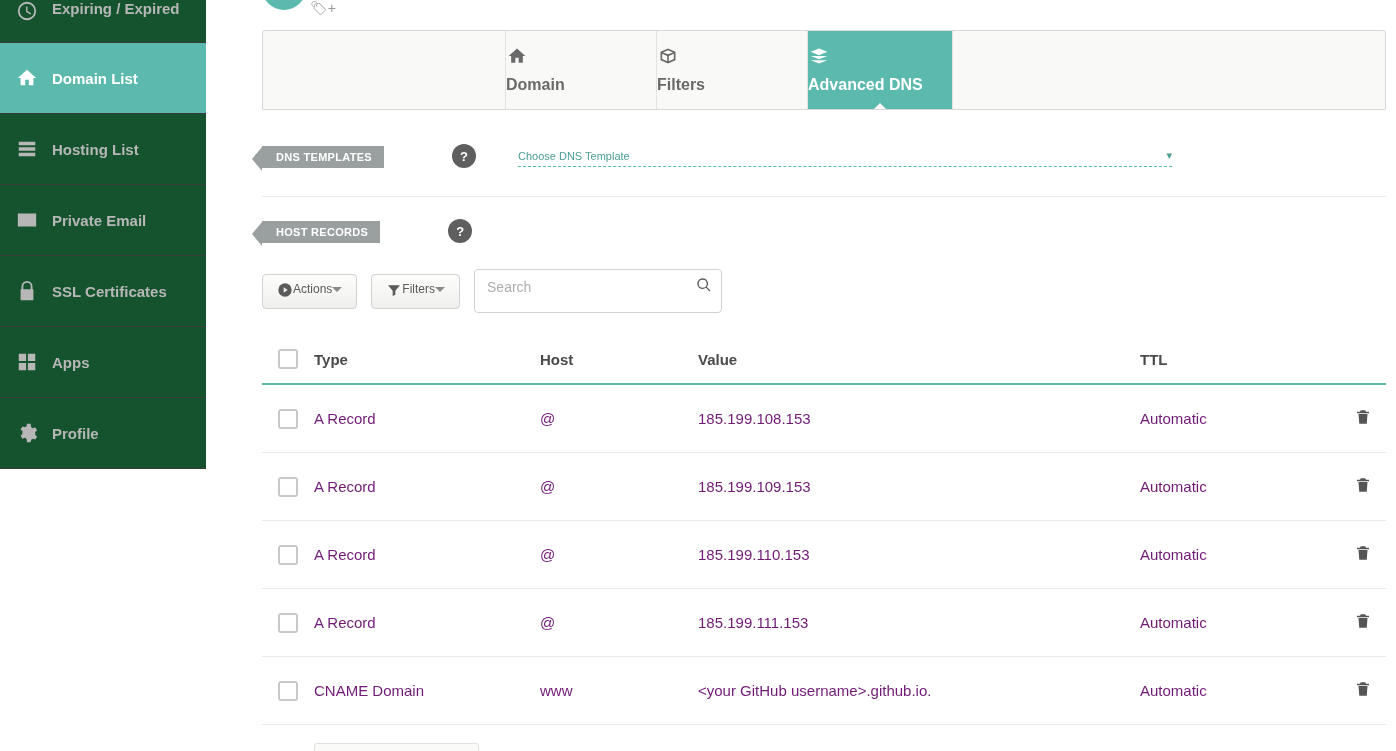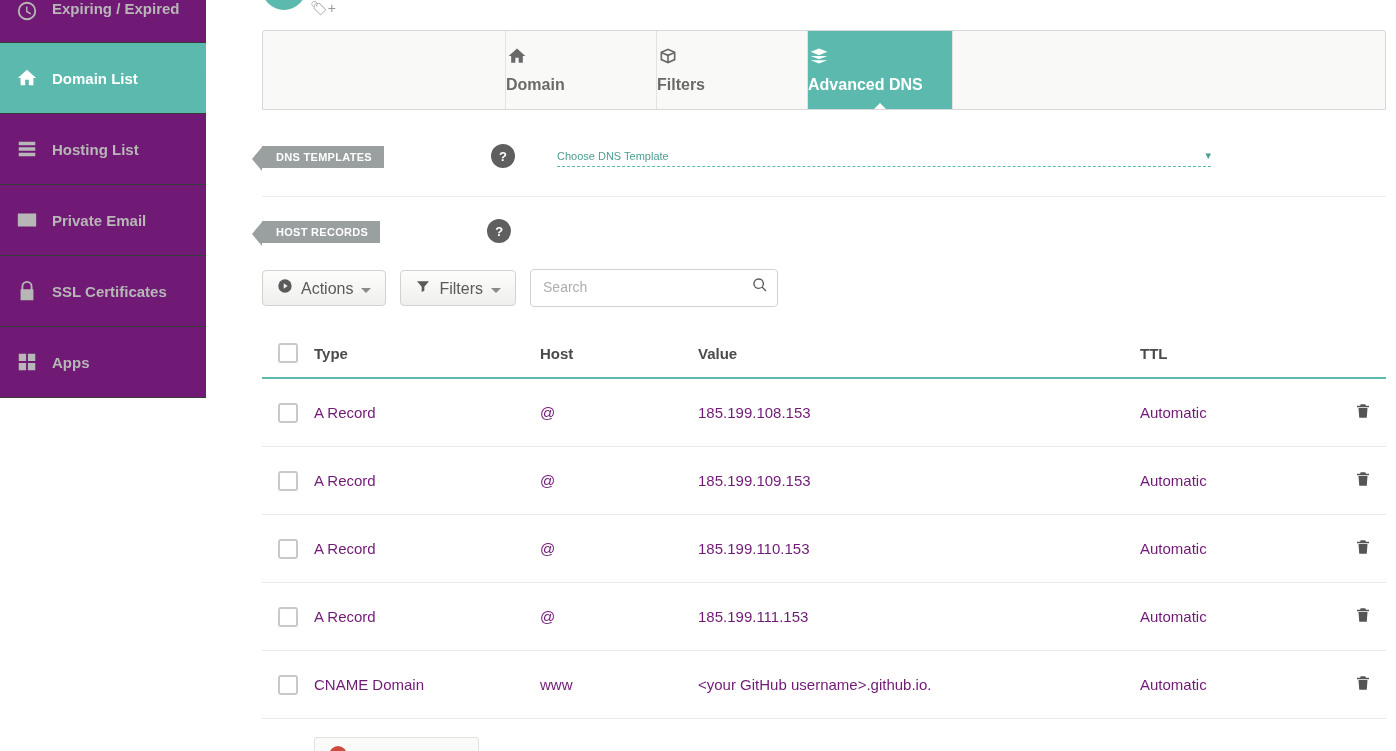--- a/index.html
+++ b/index.html
@@ -1,19 +1,19 @@
 <!DOCTYPE html>
 <html><head>
 <meta charset="utf-8">
 <style>
   html,body{margin:0;padding:0;font-family:"Helvetica Neue",Arial,sans-serif;background:#fff;color:#4a4a4a;}
   body{width:1396px;}
   .layout{display:flex;align-items:flex-start;}
   
-  .sidebar{width:206px;background:#701a75;flex:none;}
+  .sidebar{width:206px;background:#14532d;flex:none;}
   .snav-item{display:flex;align-items:center;height:70px;padding:0 16px;color:#b7b7b7;font-size:15px;font-weight:600;cursor:pointer;border-bottom:1px solid #3a3a3b;position:relative;}
   .snav-item.sub{height:30px;padding-top:0;padding-bottom:12px;align-items:flex-start;}
   .snav-item.active{background:#5bb9ad;color:#fff;}
   .snav-item.active::after{content:"";position:absolute;right:-12px;top:50%;margin-top:-12px;border:12px solid transparent;border-left-color:#5bb9ad;}
   .snav-ico{width:22px;height:22px;margin-right:14px;flex:none;display:flex;align-items:center;justify-content:center;}
   .snav-ico svg{fill:currentColor;width:22px;height:22px;}
   
   .main{flex:1;padding-left:56px;padding-right:10px;min-width:0;}
   .domain-header{height:20px;display:flex;align-items:center;margin-bottom:10px;}
   .avatar-edge{width:44px;height:44px;border-radius:50%;background:#5bb9ad;margin-top:-44px;margin-left:0;}
@@ -26,33 +26,33 @@
   .tab.products{width:150px;}
   .tab.sharing{width:176px;}
   .tab.adv{width:144px;}
   .tab-ico svg{width:22px;height:20px;fill:currentColor;}
   .tab.active{background:#5bb9ad;color:#fff;position:relative;}
   .tab.active::after{content:"";position:absolute;bottom:-1px;left:50%;margin-left:-7px;border:7px solid transparent;border-bottom-color:#fff;}
   .tab-label{font-size:16px;}
   
   .section{display:flex;align-items:center;margin-top:34px;}
   .chip{background:#9aa0a0;color:#fff;font-size:11px;font-weight:700;letter-spacing:.3px;padding:5px 12px 5px 14px;position:relative;}
-  .chip-wrap{position:relative;margin-right:107px;}
+  .chip-wrap{position:relative;margin-right:68px;}
   .chip-wrap::before{content:"";position:absolute;left:-10px;top:0;border:12px solid transparent;border-right:10px solid #9aa0a0;border-left:none;height:0;}
   .help{width:24px;height:24px;border-radius:50%;background:#5f5f60;color:#fff;display:flex;align-items:center;justify-content:center;font-size:13px;font-weight:700;cursor:pointer;flex:none;}
   .dns-template{margin-left:42px;border-bottom:1px dashed #5bb9ad;padding:4px 0;width:654px;display:flex;align-items:center;justify-content:space-between;color:#4c9e93;font-size:11px;cursor:pointer;}
   .dns-template .caret{color:#4c9e93;}
   .divider{border-top:1px solid #ececec;margin-top:28px;}
   
   .toolbar{display:flex;align-items:center;gap:14px;margin-top:26px;}
-  .pill-btn{display:flex;align-items:flex-end;gap:8px;border:1px solid #d2d2d0;background:linear-gradient(#fdfdfc,#efefed);border-radius:4px;padding:7px 14px;font-size:16px;color:#5a5a5a;cursor:pointer;}
+  .pill-btn{display:flex;align-items:flex-start;border:1px solid #d2d2d0;background:linear-gradient(#fdfdfc,#efefed);border-radius:4px;padding:7px 14px;font-size:12px;color:#5a5a5a;cursor:pointer;}
   .pill-btn .ico svg{width:16px;height:16px;fill:#5a5a5a;}
   .caret-sm{border:5px solid transparent;border-top-color:#8a8a8a;margin-top:5px;}
   .search-wrap{position:relative;}
-  .search{border:1px solid #d2d2d0;border-radius:4px;height:34px;padding:0 36px 2px 12px;font-size:14px;width:198px;color:#555;}
+  .search{border:1px solid #d2d2d0;border-radius:4px;height:34px;padding:0 36px 8px 12px;font-size:14px;width:198px;color:#555;}
   .search::placeholder{color:#aeaeae;}
   .search-ico{position:absolute;right:10px;top:8px;color:#5a5a5a;}
   .search-ico svg{width:16px;height:16px;fill:currentColor;}
   
   .table{margin-top:22px;}
   .thead,.trow{display:flex;align-items:center;border-bottom:1px solid #e9e9e8;}
   .thead{border-bottom:2px solid #5bb9ad;padding:14px 0;color:#4a4a4a;font-weight:700;font-size:15px;}
   .trow{padding:22px 0;color:#701a75;font-size:15px;}
   .col-chk{width:52px;display:flex;justify-content:center;}
   .chk{width:16px;height:16px;border:2px solid #c9c9c7;border-radius:3px;background:#fff;cursor:pointer;}
@@ -116,20 +116,28 @@
       <span>SSL Certificates</span>
     </div>
     <div class="snav-item">
       <span class="snav-ico">
           <svg viewBox="0 0 24 24">
             <path d="M3 3h8v8H3zm10 0h8v8h-8zM3 13h8v8H3zm10 0h8v8h-8z"></path>
           </svg>
         </span>
       <span>Apps</span>
     </div>
+    <div class="snav-item">
+      <span class="snav-ico">
+          <svg viewBox="0 0 24 24">
+            <path d="M12 8a4 4 0 1 0 4 4 4 4 0 0 0-4-4zm9 4a7.6 7.6 0 0 0-.1-1.2l2.1-1.6-2-3.4-2.5 1a7.5 7.5 0 0 0-2-1.2L16 2h-4l-.5 2.6a7.5 7.5 0 0 0-2 1.2l-2.5-1-2 3.4 2.1 1.6A7.6 7.6 0 0 0 7 12a7.6 7.6 0 0 0 .1 1.2L5 14.8l2 3.4 2.5-1a7.5 7.5 0 0 0 2 1.2L12 22h4l.5-2.6a7.5 7.5 0 0 0 2-1.2l2.5 1 2-3.4-2.1-1.6A7.6 7.6 0 0 0 21 12z"></path>
+          </svg>
+        </span>
+      <span>Profile</span>
+    </div>
   </div>
 
   <div class="main">
     <div class="domain-header">
       <div class="avatar-edge"></div>
       <span class="tag-plus">🏷︎+</span>
     </div>
 
     <div class="tabs">
       <div class="tab" style="border-right:1px solid #e3e3e1;"></div>

